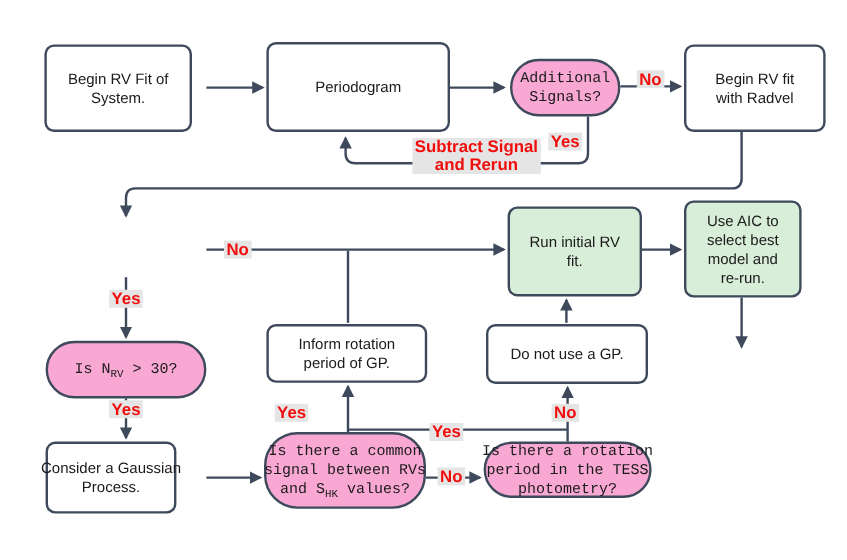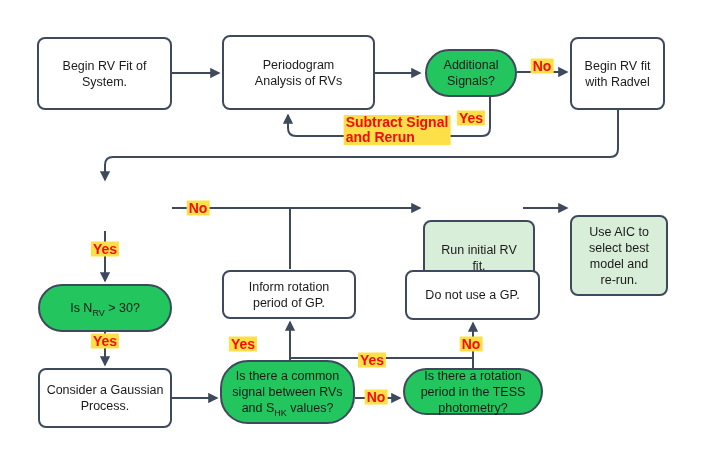--- a/index.html
+++ b/index.html
@@ -7,28 +7,28 @@
     position:relative;width:706px;height:467px;background:#ffffff;overflow:hidden;
     font-family:"Liberation Sans", sans-serif;color:#1a1a1a;
   }
   #wires{position:absolute;left:0;top:0;width:706px;height:467px;}
   .node{
     position:absolute;display:flex;flex-direction:column;align-items:center;justify-content:center;
     text-align:center;font-size:12.5px;line-height:16px;
     border:2px solid #3e4a5c;box-sizing:border-box;background:#ffffff;border-radius:8px;
     padding:2px 3px;
   }
-  .pill{background:#22c55e;border-radius:26px;}
-  .green{background:#d9eed8;margin-top:48px;}
+  .pill{background:#f9a8d4;border-radius:26px;font-family:Liberation Mono, monospace;}
+  .green{background:#d9eed8;}
   .tline{white-space:nowrap;}
   sub.sb{font-size:9px;line-height:0;}
   .lbl{
     position:absolute;transform:translate(-50%,-50%);
     color:#f20d0d;font-weight:bold;font-size:14px;line-height:15px;
-    background:#fde047;padding:0 2px;text-align:left;white-space:nowrap;
+    background:#e5e5e5;padding:0 2px;text-align:center;white-space:nowrap;
   }
 </style>
 </head>
 <body>
 
 <div id="stage">
 
   <svg id="wires" viewBox="0 0 706 467" xmlns="http://www.w3.org/2000/svg">
     <defs>
       <marker id="ah" viewBox="0 0 10 10" refX="8.5" refY="5" markerWidth="5.2" markerHeight="5.2" orient="auto-start-reverse">
@@ -49,36 +49,35 @@
       <path d="M105,231 V281" marker-end="url(#ah)"></path>
       <path d="M105,332 V365" marker-end="url(#ah)"></path>
       <path d="M172,398 H217" marker-end="url(#ah)"></path>
       <path d="M355,398 H400" marker-end="url(#ah)"></path>
       <path d="M290,368 V322" marker-end="url(#ah)"></path>
       <path d="M473,368 V323" marker-end="url(#ah)"></path>
       <path d="M473,358 H290"></path>
     </g>
   </svg>
 
-  <div class="node" style="left:37px;top:37px;width:135px;height:73px">
+  <div class="node" style="left:37px;top:37px;width:123px;height:73px">
     <div class="tline">Begin RV Fit of</div>
     <div class="tline">System.</div>
   </div>
 
   <div class="node" style="left:222px;top:35px;width:153px;height:75px">
     <div class="tline">Periodogram</div>
-    <div class="tline">Analysis of RVs</div>
   </div>
 
   <div class="node pill" style="left:425px;top:49px;width:92px;height:48px;border-radius:24px">
     <div class="tline">Additional</div>
     <div class="tline">Signals?</div>
   </div>
 
-  <div class="node" style="left:570px;top:37px;width:95px;height:73px">
+  <div class="node" style="left:570px;top:37px;width:118px;height:73px">
     <div class="tline">Begin RV fit</div>
     <div class="tline">with Radvel</div>
   </div>
 
 
   <div class="node green" style="left:423px;top:172px;width:112px;height:75px">
     <div class="tline">Run initial RV</div>
     <div class="tline">fit.</div>
   </div>
 
@@ -96,21 +95,21 @@
   <div class="node" style="left:222px;top:270px;width:134px;height:49px">
     <div class="tline">Inform rotation</div>
     <div class="tline">period of GP.</div>
   </div>
 
   <div class="node" style="left:405px;top:270px;width:135px;height:50px">
     <div class="tline">Do not use a GP.</div>
   </div>
 
 
-  <div class="node" style="left:38px;top:368px;width:134px;height:60px">
+  <div class="node" style="left:38px;top:368px;width:109px;height:60px">
     <div class="tline">Consider a Gaussian</div>
     <div class="tline">Process.</div>
   </div>
 
   <div class="node pill" style="left:220px;top:360px;width:135px;height:64px;border-radius:28px">
     <div class="tline">Is there a common</div>
     <div class="tline">signal between RVs</div>
     <div class="tline"><span>and S</span><sub class="sb">HK</sub><span> values?</span></div>
   </div>
 

